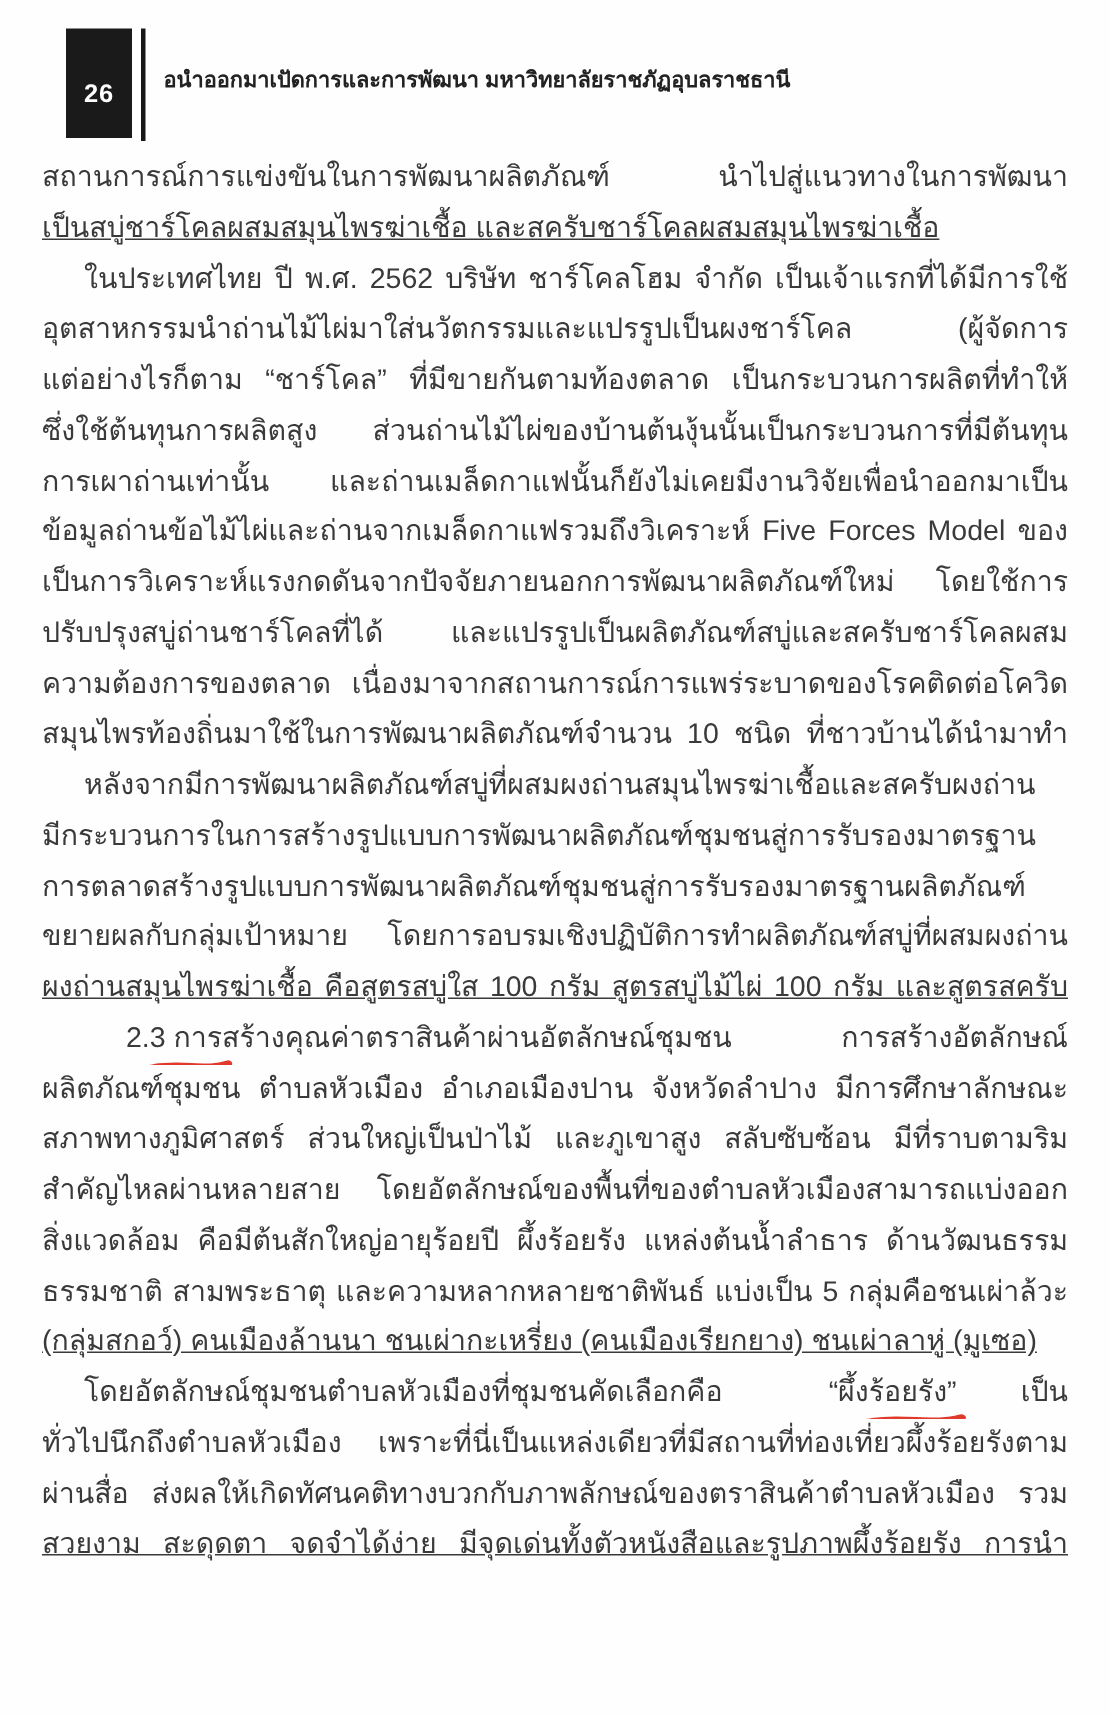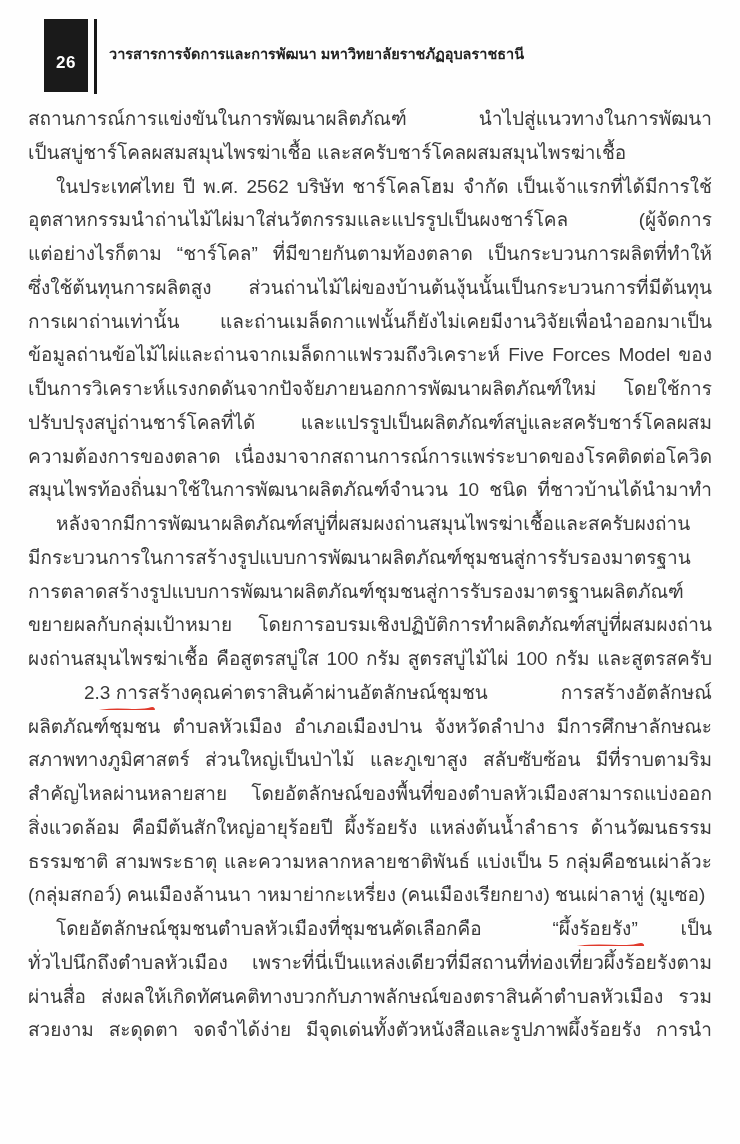--- a/index.html
+++ b/index.html
@@ -55,21 +55,21 @@
   .line {
     height: 33.75px;
     line-height: 33.75px;
     font-size: 19px;
     text-align: justify;
     text-align-last: justify;
     overflow: hidden;
     color: #3a3a3a;
   }
   .line.indent { text-indent: 28px; }
-  .line.last { text-align-last: left; }
+  .line.last { text-align-last: left; text-decoration: underline; }
 
   
   .redmark { position: relative; display: inline-block; }
   .redmark svg.scribble {
     position: absolute;
     left: -5px;
     bottom: -7px;
     width: calc(100% + 12px);
     height: 11px;
     overflow: visible;
@@ -80,21 +80,21 @@
 <body>
 
 <div class="page">
 
   <div class="runhead">
     <div class="pageno-box">
       <span>26</span>
     </div>
     <div class="vrule"></div>
     <div class="titles">
-      <div>วารสารการจัดการและการพัฒนา มหาวิทยาลัยราชภัฏอุบลราชธานี</div>
+      <div>อนำออกมาเปัดการและการพัฒนา มหาวิทยาลัยราชภัฏอุบลราชธานี</div>
     </div>
   </div>
 
   <div class="content">
       <div class="line">สถานการณ์การแข่งขันในการพัฒนาผลิตภัณฑ์ นำไปสู่แนวทางในการพัฒนาผลิตภัณฑ์ของกลุ่มวิสาหกิจถ่านไม้ไผ่</div>
       <div class="line last">เป็นสบู่ชาร์โคลผสมสมุนไพรฆ่าเชื้อ และสครับชาร์โคลผสมสมุนไพรฆ่าเชื้อ</div>
       <div class="line indent">ในประเทศไทย ปี พ.ศ. 2562 บริษัท ชาร์โคลโฮม จำกัด เป็นเจ้าแรกที่ได้มีการใช้ผงชาร์โคลใน</div>
       <div class="line">อุตสาหกรรมนำถ่านไม้ไผ่มาใส่นวัตกรรมและแปรรูปเป็นผงชาร์โคล (ผู้จัดการออนไลน์, 2562) แต่อย่างไรก็ตาม</div>
       <div class="line">แต่อย่างไรก็ตาม “ชาร์โคล” ที่มีขายกันตามท้องตลาด เป็นกระบวนการผลิตที่ทำให้เกิดเป็น Activate Carbon</div>
       <div class="line">ซึ่งใช้ต้นทุนการผลิตสูง ส่วนถ่านไม้ไผ่ของบ้านต้นงุ้นนั้นเป็นกระบวนการที่มีต้นทุนการผลิตต่ำ เนื่องจากเป็นเพียง</div>
@@ -110,21 +110,21 @@
       <div class="line">ขยายผลกับกลุ่มเป้าหมาย โดยการอบรมเชิงปฏิบัติการทำผลิตภัณฑ์สบู่ที่ผสมผงถ่านสมุนไพรฆ่าเชื้อและสครับ</div>
       <div class="line last">ผงถ่านสมุนไพรฆ่าเชื้อ คือสูตรสบู่ใส 100 กรัม สูตรสบู่ไม้ไผ่ 100 กรัม และสูตรสครับสมุนไพร 60 กรัม</div>
       <div class="line indent"><span class="redmark">2.3 การ<svg class="scribble" viewBox="0 0 100 14" preserveAspectRatio="none">
             <path d="M3 11 C 16 4, 32 12, 50 7 C 68 3, 84 10, 97 4" fill="none" stroke="#e03a2c" stroke-width="5.5" stroke-linecap="round"></path>
           </svg></span><span>สร้างคุณค่าตราสินค้าผ่านอัตลักษณ์ชุมชน การสร้างอัตลักษณ์ผลิตภัณฑ์ และสร้างตราสินค้า</span></div>
       <div class="line">ผลิตภัณฑ์ชุมชน ตำบลหัวเมือง อำเภอเมืองปาน จังหวัดลำปาง มีการศึกษาลักษณะพื้นที่ตำบลหัวเมือง เห็นว่า</div>
       <div class="line">สภาพทางภูมิศาสตร์ ส่วนใหญ่เป็นป่าไม้ และภูเขาสูง สลับซับซ้อน มีที่ราบตามริมแม่น้ำและระหว่างภูเขา มีแม่น้ำ</div>
       <div class="line">สำคัญไหลผ่านหลายสาย โดยอัตลักษณ์ของพื้นที่ของตำบลหัวเมืองสามารถแบ่งออกเป็นด้านธรรมชาติและ</div>
       <div class="line">สิ่งแวดล้อม คือมีต้นสักใหญ่อายุร้อยปี ผึ้งร้อยรัง แหล่งต้นน้ำลำธาร ด้านวัฒนธรรม งานฝีมือ โดยมี ผ้าย้อมสี</div>
       <div class="line">ธรรมชาติ สามพระธาตุ และความหลากหลายชาติพันธ์ แบ่งเป็น 5 กลุ่มคือชนเผ่าล้วะและลื้อ ชนเผ่าปกาเกอะญอ</div>
-      <div class="line last">(กลุ่มสกอว์) คนเมืองล้านนา าหมาย่ากะเหรี่ยง (คนเมืองเรียกยาง) ชนเผ่าลาหู่ (มูเซอ)</div>
+      <div class="line last">(กลุ่มสกอว์) คนเมืองล้านนา ชนเผ่ากะเหรี่ยง (คนเมืองเรียกยาง) ชนเผ่าลาหู่ (มูเซอ)</div>
       <div class="line indent"><span>โดยอัตลักษณ์ชุมชนตำบลหัวเมืองที่ชุมชนคัดเลือกคือ </span><span class="redmark">“ผึ้งร้อยรัง”<svg class="scribble" viewBox="0 0 100 14" preserveAspectRatio="none">
             <path d="M3 11 C 16 4, 32 12, 50 7 C 68 3, 84 10, 97 4" fill="none" stroke="#e03a2c" stroke-width="5.5" stroke-linecap="round"></path>
           </svg></span><span> เป็นสัญลักษณ์สามารถเชื่อมโยงให้คน</span></div>
       <div class="line">ทั่วไปนึกถึงตำบลหัวเมือง เพราะที่นี่เป็นแหล่งเดียวที่มีสถานที่ท่องเที่ยวผึ้งร้อยรังตามธรรมชาติและคนทั่วไปรับรู้</div>
       <div class="line">ผ่านสื่อ ส่งผลให้เกิดทัศนคติทางบวกกับภาพลักษณ์ของตราสินค้าตำบลหัวเมือง รวมถึงการออกแบบมีความ</div>
       <div class="line last">สวยงาม สะดุดตา จดจำได้ง่าย มีจุดเด่นทั้งตัวหนังสือและรูปภาพผึ้งร้อยรัง การนำตราสินค้าติดลงบนผลิตภัณฑ์</div>
     </div>
 
 </div>
 

